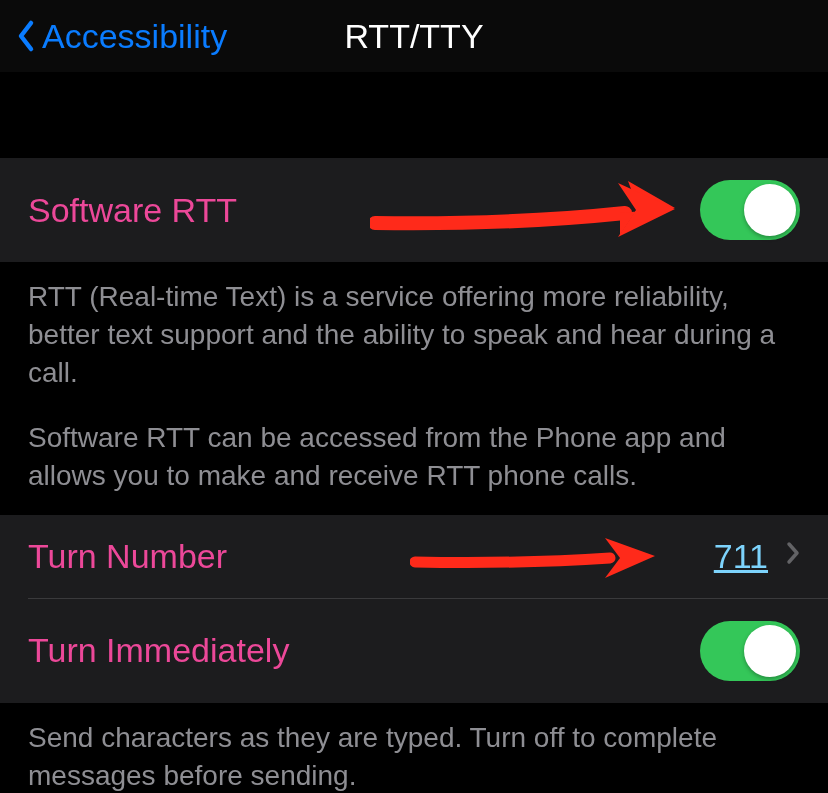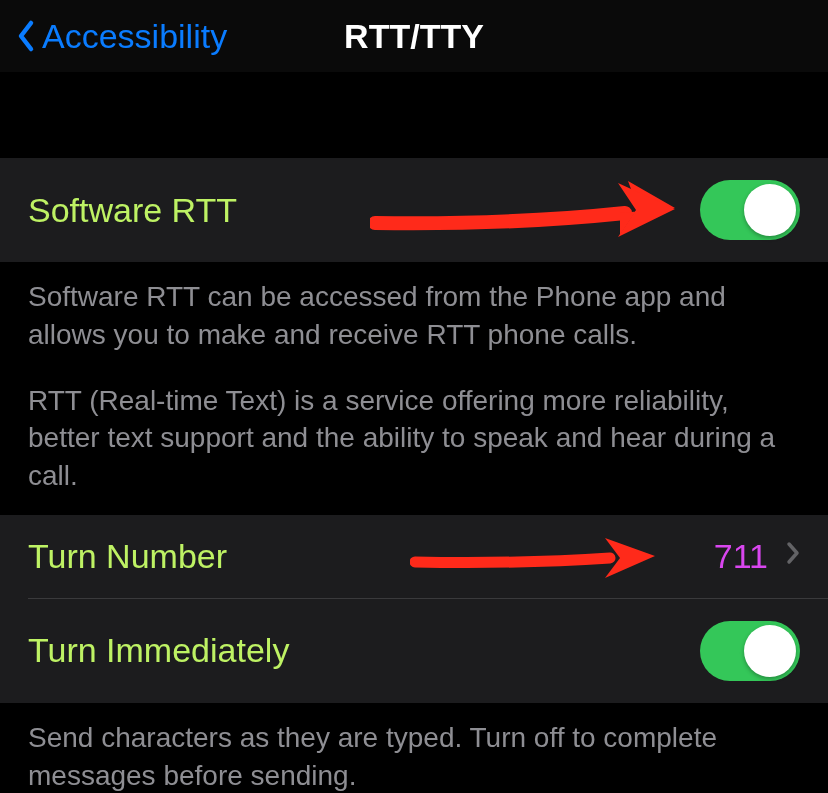--- a/index.html
+++ b/index.html
@@ -38,48 +38,49 @@
     .back-chevron svg {
       width: 20px;
       height: 34px;
     }
     .navbar-title {
       position: absolute;
       left: 50%;
       transform: translateX(-50%);
       color: #fff;
       font-size: 34px;
-      font-weight: 700;
+      font-weight: 400;
     }
     .spacer {
       height: 86px;
       background: #000;
     }
     .row {
       background: #1c1c1e;
       display: flex;
       align-items: center;
       justify-content: space-between;
       padding: 22px 28px;
       position: relative;
     }
     .row-label {
-      color: #bef264;
+      color: #ec4899;
       font-size: 34px;
       font-weight: 400;
     }
     .row-right {
       display: flex;
       align-items: center;
       gap: 12px;
     }
     .row-value {
-      color: #d946ef;
+      color: #7dd3fc;
       font-size: 34px;
       font-weight: 400;
+      text-decoration: underline;
     }
     .chevron-right {
       color: #636366;
       font-size: 26px;
       margin-left: 6px;
     }
     .chevron-right svg {
       width: 14px;
       height: 24px;
     }
@@ -159,22 +160,22 @@
 <div class="spacer"></div>
 
 <div class="row">
   <div class="row-label">Software RTT</div>
   <div class="toggle">
     <div class="toggle-knob"></div>
   </div>
 </div>
 
 <div class="footer-text">
+  <p>RTT (Real-time Text) is a service offering more reliability, better text support and the ability to speak and hear during a call.</p>
   <p>Software RTT can be accessed from the Phone app and allows you to make and receive RTT phone calls.</p>
-  <p>RTT (Real-time Text) is a service offering more reliability, better text support and the ability to speak and hear during a call.</p>
 </div>
 
 <div class="group">
   <div class="row">
     <div class="row-label">Turn Number</div>
     <div class="row-right">
       <span class="row-value">711</span>
       <span class="chevron-right">
         <svg viewBox="0 0 14 24" fill="none" stroke="#636366" stroke-width="3.5" stroke-linecap="round" stroke-linejoin="round">
           <polyline points="3,3 11,12 3,21"></polyline>

